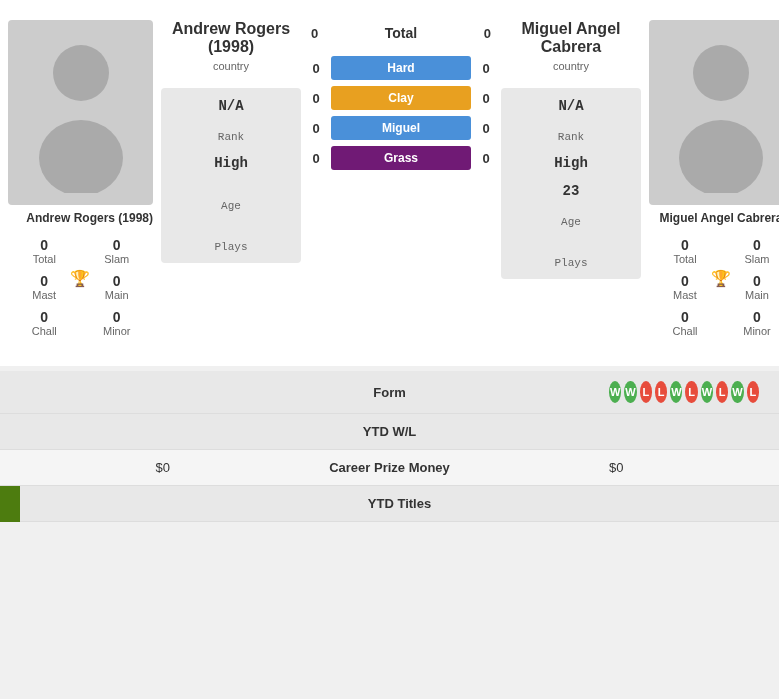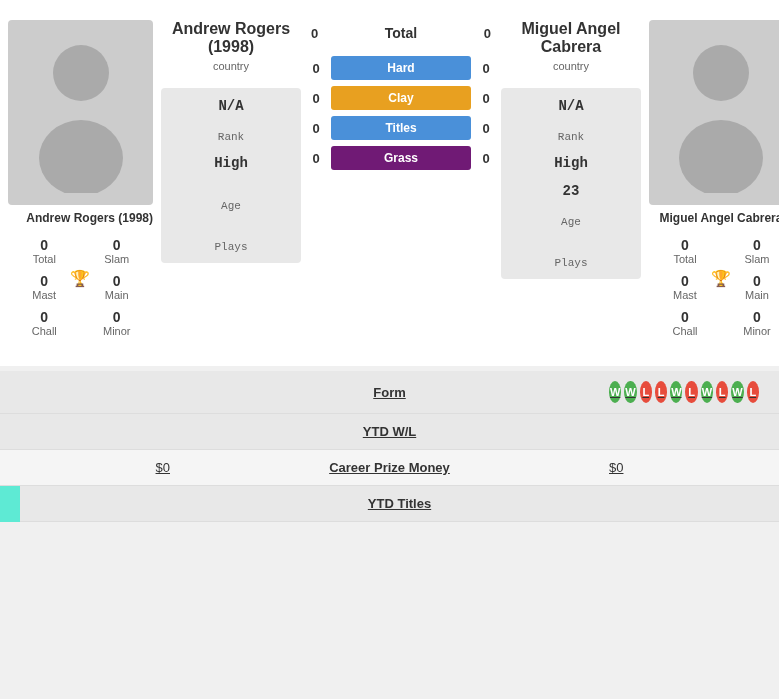--- a/index.html
+++ b/index.html
@@ -138,23 +138,22 @@
     
     .full-layout {
       display: flex;
       flex-direction: row;
       background: #fff;
       padding: 10px 0 15px 0;
     }
 
     
     .bottom-stats {
-      background: #5eead4;
+      background: #4d7c0f;
       margin-top: 5px;
-      text-decoration: underline;
     }
     .stat-row {
       display: flex;
       align-items: center;
       padding: 10px 20px;
       border-bottom: 1px solid #ddd;
     }
     .stat-row:nth-child(odd) {
       background: #e8e8e8;
     }
@@ -283,21 +282,21 @@
         <div class="court-btn court-hard">Hard</div>
         <span class="court-score">0</span>
       </div>
       <div class="court-row">
         <span class="court-score">0</span>
         <div class="court-btn court-clay">Clay</div>
         <span class="court-score">0</span>
       </div>
       <div class="court-row">
         <span class="court-score">0</span>
-        <div class="court-btn court-indoor">Titles</div>
+        <div class="court-btn court-indoor">Miguel</div>
         <span class="court-score">0</span>
       </div>
       <div class="court-row">
         <span class="court-score">0</span>
         <div class="court-btn court-grass">Grass</div>
         <span class="court-score">0</span>
       </div>
     </div>
 
     <div style="display:flex;flex-direction:column;align-items:center;width:145px;padding:10px 0 0 0;">

